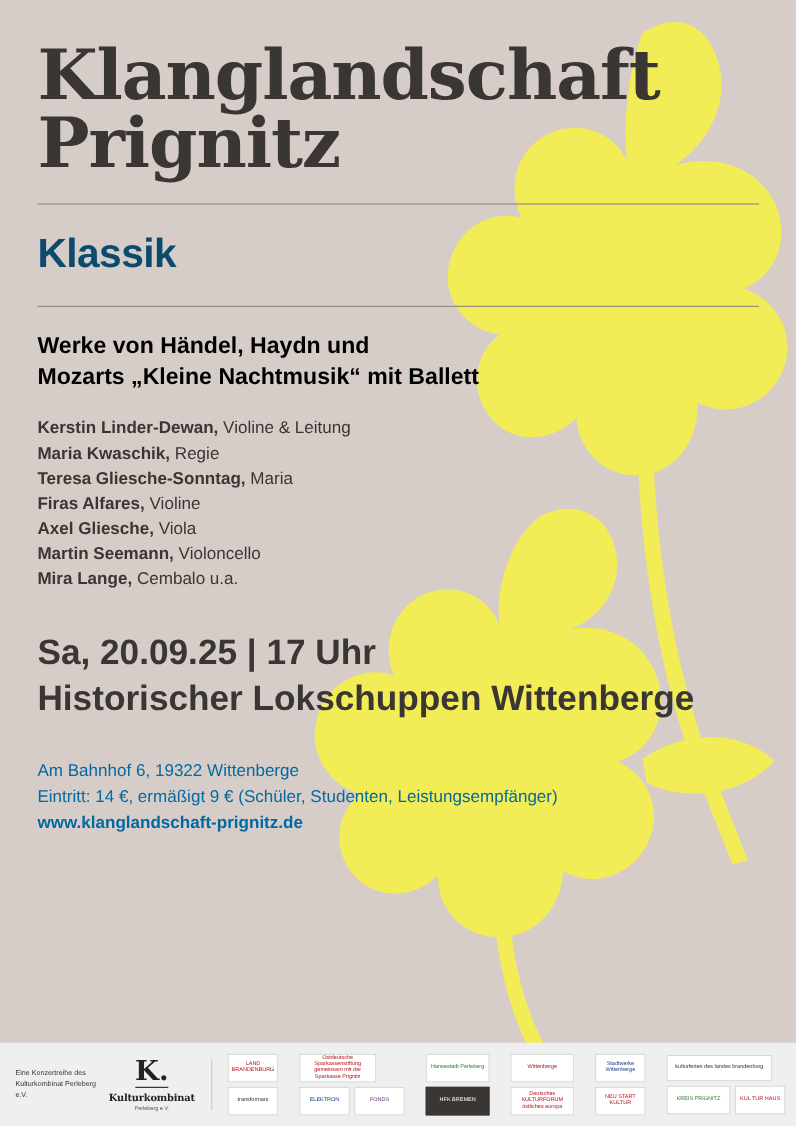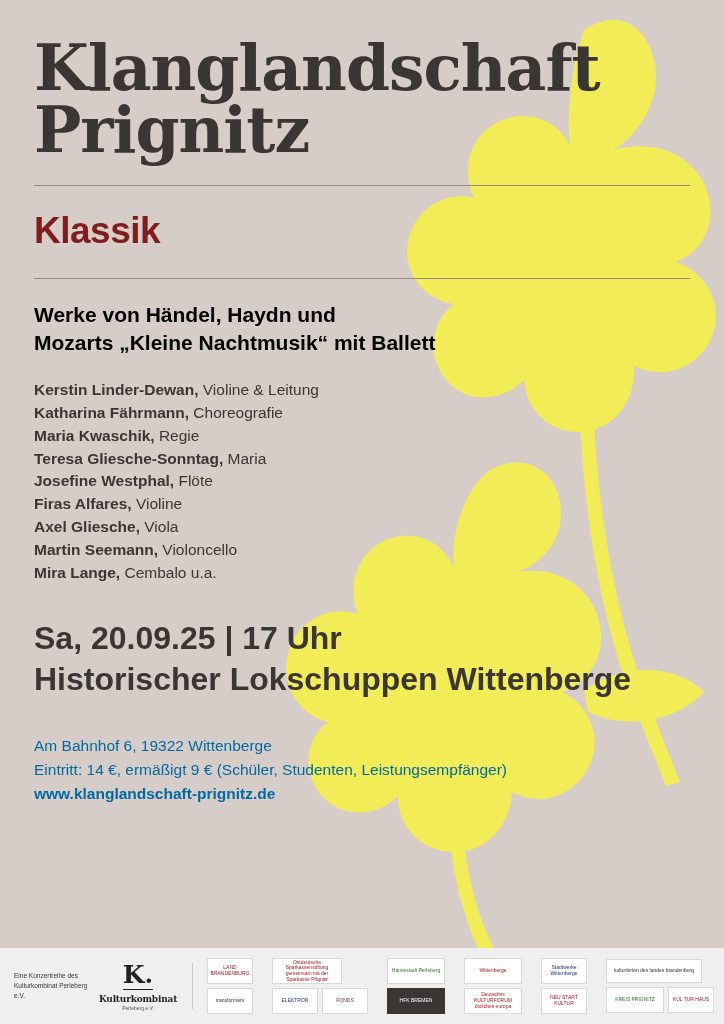--- a/index.html
+++ b/index.html
@@ -53,21 +53,21 @@
     border: none;
     border-top: 1px solid #8f8883;
     margin: 24px 0 0 0;
     width: 656px;
   }
 
   .subtitle {
     margin-top: 22px;
     font-size: 37px;
     font-weight: 700;
-    color: #7f1d1d;
+    color: #0c4a6e;
     line-height: 1.22;
     letter-spacing: -0.5px;
   }
 
   .rule2 { margin-top: 28px; }
 
   .program {
     margin-top: 22px;
     font-size: 21px;
     font-weight: 700;
@@ -234,24 +234,22 @@
 
     <hr class="rule rule2">
 
     <div class="program">
       <div>Werke von Händel, Haydn und</div>
       <div>Mozarts „Kleine Nachtmusik“ mit Ballett</div>
     </div>
 
     <div class="cast">
       <div><span class="person">Kerstin Linder-Dewan,</span> <span class="role">Violine &amp; Leitung</span></div>
-      <div><span class="person">Katharina Fährmann,</span> <span class="role">Choreografie</span></div>
       <div><span class="person">Maria Kwaschik,</span> <span class="role">Regie</span></div>
       <div><span class="person">Teresa Gliesche-Sonntag,</span> <span class="role">Maria</span></div>
-      <div><span class="person">Josefine Westphal,</span> <span class="role">Flöte</span></div>
       <div><span class="person">Firas Alfares,</span> <span class="role">Violine</span></div>
       <div><span class="person">Axel Gliesche,</span> <span class="role">Viola</span></div>
       <div><span class="person">Martin Seemann,</span> <span class="role">Violoncello</span></div>
       <div><span class="person">Mira Lange,</span> <span class="role">Cembalo u.a.</span></div>
     </div>
 
     <div class="when">
       <div>Sa, 20.09.25 | 17 Uhr</div>
       <div>Historischer Lokschuppen Wittenberge</div>
     </div>

